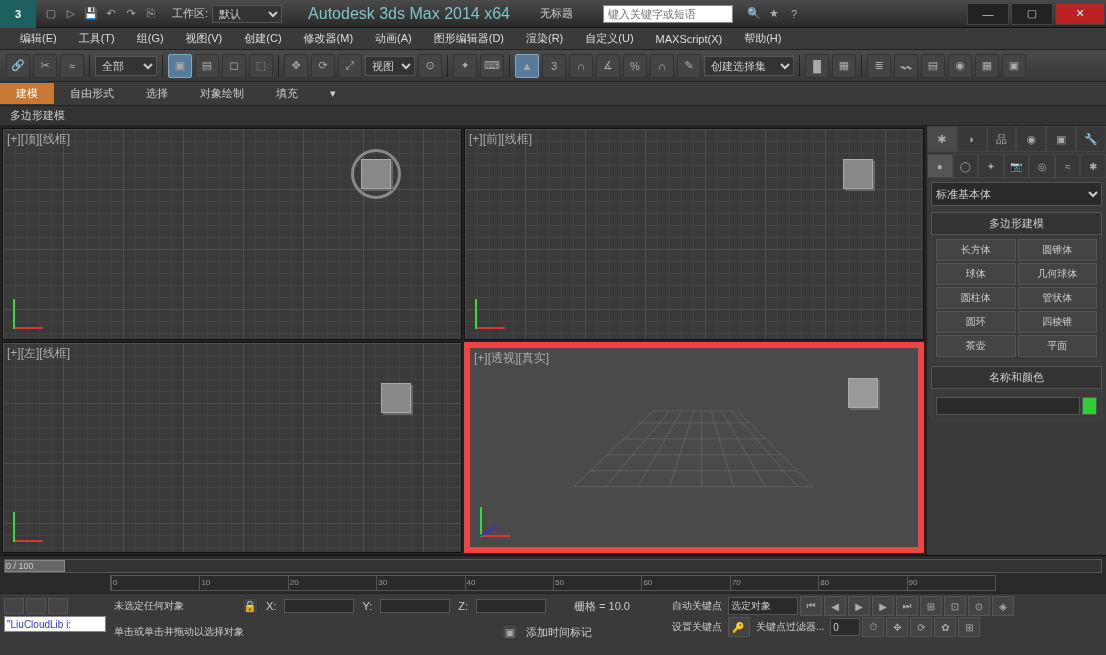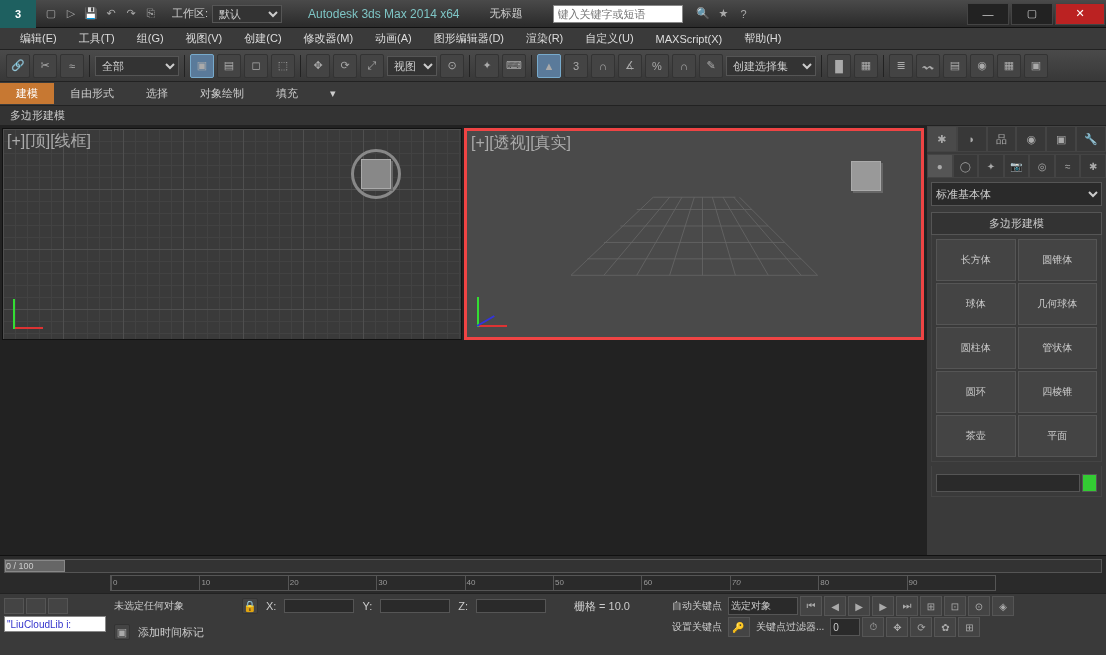--- a/index.html
+++ b/index.html
@@ -3,63 +3,63 @@
 <meta charset="utf-8">
 <style>
 *{margin:0;padding:0;box-sizing:border-box;font-family:"Microsoft YaHei",Arial,sans-serif;font-size:11px;user-select:none}
 body{background:#3a3a3a;width:1106px;height:655px;overflow:hidden;color:#ccc}
 .titlebar{height:28px;background:linear-gradient(#4a4a4a,#2a2a2a);display:flex;align-items:center;border-bottom:1px solid #111}
 .logo{width:36px;height:28px;background:#1e6060;display:flex;align-items:center;justify-content:center;color:#fff;font-weight:bold}
 .tb-icons{display:flex;gap:2px;padding:0 6px}
 .tb-icon{width:18px;height:18px;display:flex;align-items:center;justify-content:center;color:#aaa;cursor:pointer}
 .workspace{display:flex;align-items:center;gap:4px;padding:0 6px;color:#ccc}
 .workspace select{background:#333;color:#ccc;border:1px solid #555;height:18px;width:70px}
-.app-title{flex:0 0 auto;padding:0 20px;color:#7ec5c5;font-size:12px}
+.app-title{flex:0 0 auto;padding:0 20px;color:#7ec5c5;font-size:16px}
 .doc-title{color:#ccc;padding:0 10px}
 .search-box{background:#fff;border:1px solid #888;height:18px;width:130px;padding:0 4px;color:#888}
 .win-btns{margin-left:auto;display:flex}
 .win-btn{width:42px;height:22px;background:#222;border:1px solid #444;color:#ccc;display:flex;align-items:center;justify-content:center;cursor:pointer;margin:2px 1px}
 .win-btn.close{background:#b22;color:#fff;width:50px}
 .menubar{height:22px;background:#3a3a3a;display:flex;align-items:center;padding:0 10px;gap:2px;border-bottom:1px solid #222}
 .menu-item{padding:2px 10px;color:#ddd;cursor:pointer}
 .toolbar{height:32px;background:linear-gradient(#4a4a4a,#383838);display:flex;align-items:center;padding:0 6px;gap:3px;border-bottom:1px solid #222}
 .tool-btn{width:24px;height:24px;border:1px solid #333;background:#444;display:flex;align-items:center;justify-content:center;color:#aaa;cursor:pointer;border-radius:2px}
 .tool-btn.active{background:#5a7a9a;border-color:#7ac}
 .tool-sep{width:1px;height:22px;background:#222;margin:0 2px}
 .tool-select{background:#333;color:#ccc;border:1px solid #555;height:20px;padding:0 2px}
 .ribbon{height:24px;background:#3a3a3a;display:flex;align-items:center;border-bottom:1px solid #222}
 .ribbon-tab{padding:3px 16px;color:#ccc;cursor:pointer}
 .ribbon-tab.active{background:#c77832;color:#fff}
 .ribbon-sub{height:20px;background:#333;padding:2px 10px;color:#ccc;border-bottom:1px solid #222}
 .main{display:flex;height:429px}
 .viewports{flex:1;display:grid;grid-template-columns:1fr 1fr;grid-template-rows:1fr 1fr;gap:2px;padding:2px;background:#222}
 .viewport{background:#3a3a3a;border:1px solid #111;position:relative;overflow:hidden}
-.viewport.active{border:3px solid #ef4444}
-.vp-label{position:absolute;top:2px;left:4px;color:#aaa;font-size:16px;z-index:2}
+.viewport.active{border:6px solid #ef4444}
+.vp-label{position:absolute;top:2px;left:4px;color:#aaa;font-size:12px;z-index:2}
 .vp-grid{position:absolute;inset:0;background-image:linear-gradient(#4a4a4a 1px,transparent 1px),linear-gradient(90deg,#4a4a4a 1px,transparent 1px);background-size:12px 12px;opacity:0.5}
 .vp-grid.major{background-image:linear-gradient(#555 1px,transparent 1px),linear-gradient(90deg,#555 1px,transparent 1px);background-size:60px 60px;opacity:0.7}
 .vp-axis{position:absolute;bottom:10px;left:10px;width:40px;height:40px}
 .axis-x{position:absolute;bottom:0;left:0;width:30px;height:2px;background:#d33}
 .axis-y{position:absolute;bottom:0;left:0;width:2px;height:30px;background:#3d3}
 .axis-z{position:absolute;bottom:0;left:0;width:20px;height:2px;background:#33d;transform:rotate(-30deg);transform-origin:left}
 .vp-cube{position:absolute;width:30px;height:30px;background:#888;border:1px solid #aaa;box-shadow:2px 2px 0 #666}
 .vp-gizmo{position:absolute;width:50px;height:50px;border:3px solid #888;border-radius:50%}
 .cmd-panel{width:180px;background:#3a3a3a;border-left:1px solid #222;display:flex;flex-direction:column}
 .cmd-tabs{display:flex;height:26px;background:#2a2a2a}
 .cmd-tab{flex:1;border:1px solid #444;background:#383838;display:flex;align-items:center;justify-content:center;cursor:pointer;color:#aaa}
 .cmd-tab.active{background:#4a4a4a}
 .cmd-subtabs{display:flex;height:24px;background:#2a2a2a;margin-top:2px}
 .cmd-subtab{flex:1;border:1px solid #444;background:#383838;display:flex;align-items:center;justify-content:center;cursor:pointer;color:#aaa;font-size:10px}
 .cmd-subtab.active{background:#555}
 .cmd-dropdown{margin:4px;background:#2a2a2a;border:1px solid #555;color:#ccc;height:24px;width:calc(100% - 8px)}
 .rollout{margin:2px 4px}
 .rollout-header{background:#333;padding:3px 6px;text-align:center;color:#ccc;border:1px solid #555;cursor:pointer}
 .rollout-body{background:#3a3a3a;padding:4px;border:1px solid #444;border-top:none}
 .obj-grid{display:grid;grid-template-columns:1fr 1fr;gap:2px}
-.obj-btn{background:#444;border:1px solid #555;color:#ccc;padding:13px 2px;text-align:center;cursor:pointer;font-size:10px}
+.obj-btn{background:#444;border:1px solid #555;color:#ccc;padding:3px 2px;text-align:center;cursor:pointer;font-size:10px}
 .autogrid{display:flex;align-items:center;justify-content:center;gap:4px;padding:2px;color:#ccc}
 .autogrid input{width:12px;height:12px}
 .color-row{display:flex;gap:2px;margin-top:4px}
 .color-input{flex:1;background:#2a2a2a;border:1px solid #555;height:18px}
 .color-swatch{width:20px;height:18px;background:#3c3;border:1px solid #555}
 .timeline{height:20px;background:#2a2a2a;display:flex;align-items:center;border-top:1px solid #111}
 .time-slider{flex:1;height:14px;background:#333;margin:0 4px;position:relative;border:1px solid #555}
 .time-thumb{position:absolute;left:0;width:60px;height:12px;background:#666;border:1px solid #888;font-size:9px;text-align:left;color:#ccc}
 .bottom-panel{height:52px;background:#3a3a3a;border-top:1px solid #222;display:flex}
 .bp-left{width:110px;padding:4px;display:flex;flex-direction:column;gap:2px}
@@ -127,21 +127,21 @@
     <div class="menu-item">自定义(U)</div>
     <div class="menu-item">MAXScript(X)</div>
     <div class="menu-item">帮助(H)</div>
   </div>
 
 <div class="toolbar">
   <div class="tool-btn">🔗</div>
   <div class="tool-btn">✂</div>
   <div class="tool-btn">≈</div>
   <div class="tool-sep"></div>
-  <select class="tool-select" style="width:84px"><option>全部</option></select>
+  <select class="tool-select" style="width:62px"><option>全部</option></select>
   <div class="tool-sep"></div>
   <div class="tool-btn active">▣</div>
   <div class="tool-btn">▤</div>
   <div class="tool-btn">◻</div>
   <div class="tool-btn">⬚</div>
   <div class="tool-sep"></div>
   <div class="tool-btn">✥</div>
   <div class="tool-btn">⟳</div>
   <div class="tool-btn">⤢</div>
   <select class="tool-select" style="width:50px"><option>视图</option></select>
@@ -181,20 +181,40 @@
 <div class="ribbon-sub">多边形建模</div>
 
 <div class="main">
   <div class="viewports">
     <div class="viewport">
       <div class="vp-grid"></div>
         <div class="vp-grid major"></div>
       <div class="vp-label">[+][顶][线框]</div>
       <div class="vp-gizmo" style="top:20px;right:60px"></div>
       <div class="vp-cube" style="top:30px;right:70px"></div>
+      <div class="vp-axis">
+          <div class="axis-x"></div>
+          <div class="axis-y"></div>
+        </div>
+    </div>
+    <div class="viewport">
+      <div class="vp-grid"></div>
+        <div class="vp-grid major"></div>
+      <div class="vp-label">[+][前][线框]</div>
+      <div class="vp-cube" style="top:30px;right:50px"></div>
+      <div class="vp-axis">
+          <div class="axis-x"></div>
+          <div class="axis-y"></div>
+        </div>
+    </div>
+    <div class="viewport">
+      <div class="vp-grid"></div>
+        <div class="vp-grid major"></div>
+      <div class="vp-label">[+][左][线框]</div>
+      <div class="vp-cube" style="top:40px;right:50px"></div>
       <div class="vp-axis">
           <div class="axis-x"></div>
           <div class="axis-y"></div>
         </div>
     </div>
     <div class="viewport active" style="background:#4a4a4a">
       <div class="vp-label">[+][透视][真实]</div>
       <div class="persp-grid">
         <svg viewBox="0 0 400 200">
           <g stroke="#666" stroke-width="1" fill="none">
@@ -255,20 +275,21 @@
             <div class="obj-btn">圆柱体</div>
             <div class="obj-btn">管状体</div>
             <div class="obj-btn">圆环</div>
             <div class="obj-btn">四棱锥</div>
             <div class="obj-btn">茶壶</div>
             <div class="obj-btn">平面</div>
           </div>
       </div>
     </div>
     <div class="rollout">
+      <div class="rollout-header">名称和颜色</div>
       <div class="rollout-body">
         <div class="color-row">
           <input class="color-input" style="">
           <div class="color-swatch"></div>
         </div>
       </div>
     </div>
   </div>
 </div>
 
@@ -319,20 +340,21 @@
       <div class="tool-btn" style="width:16px;height:16px">🔒</div>
       <span>X:</span>
         <input class="coord-input" style="">
       <span>Y:</span>
         <input class="coord-input" style="">
       <span>Z:</span>
         <input class="coord-input" style="">
       <span style="margin-left:20px">栅格 = 10.0</span>
     </div>
     <div class="coord-row">
+      <span class="status-text" style="width:380px">单击或单击并拖动以选择对象</span>
       <div class="tool-btn" style="width:16px;height:16px">▣</div>
       <span>添加时间标记</span>
     </div>
   </div>
   <div class="bp-right">
     <div class="anim-row">
       <span class="anim-label">自动关键点</span>
       <input class="anim-input" value="选定对象" style="">
       <div class="anim-btn">⏮</div>
       <div class="anim-btn">◀</div>

